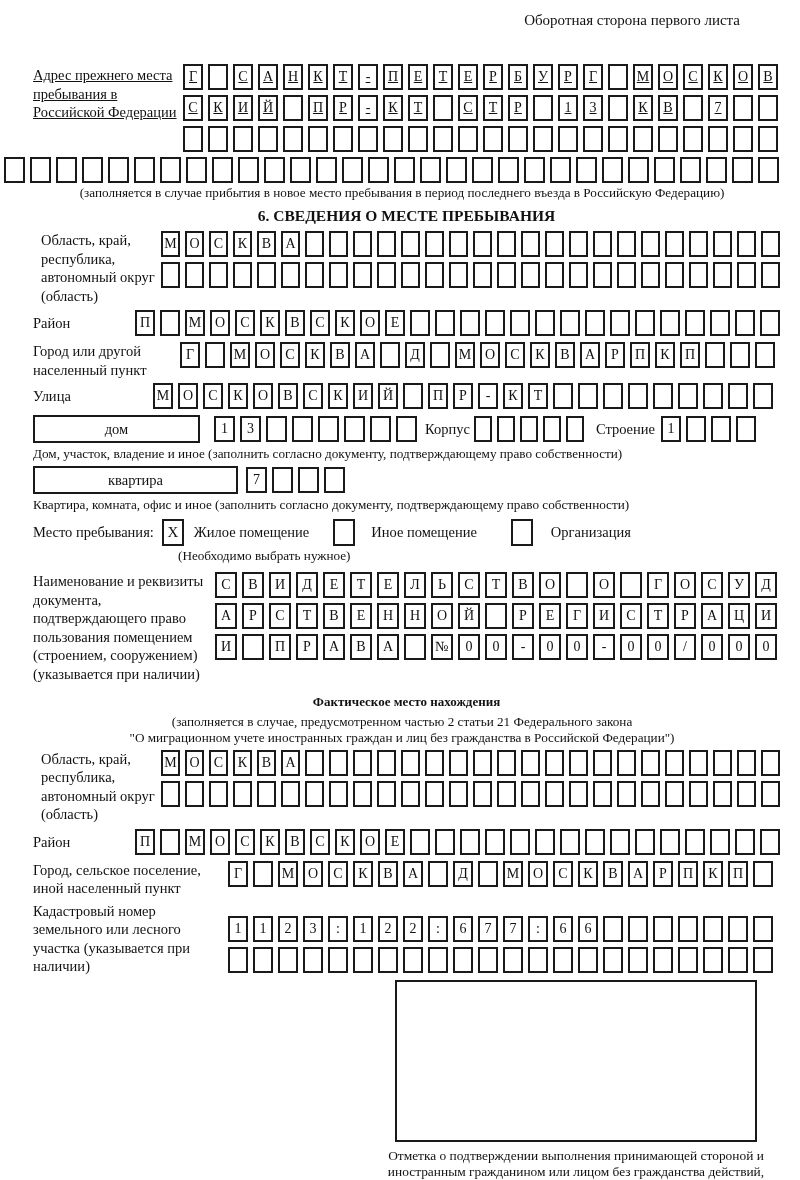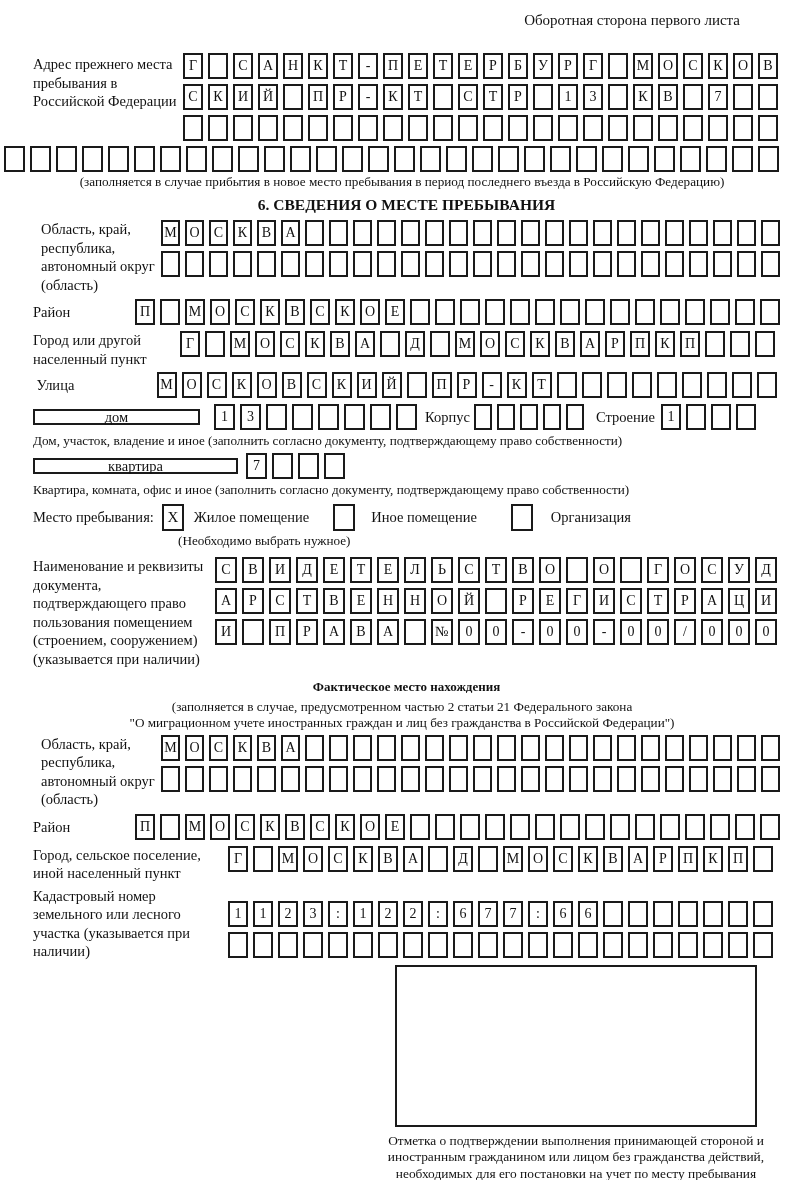--- a/index.html
+++ b/index.html
@@ -24,25 +24,25 @@
     font-size:14px; background:#fff;
   }
   .w18 .cell{ width:18px; } .w19 .cell{ width:19px; }
   .w21 .cell{ width:21px; } .w22 .cell{ width:22px; }
 
   .caption { font-size:13.2px; }
   .caption.center { text-align:center; margin-left:-29px; width:796px; }
 
   .sec-title { text-align:center; font-weight:bold; font-size:15.5px; margin:6px 0; }
 
-  .mb5{margin-bottom:5px;justify-content:flex-end;} .mb6{margin-bottom:6px;justify-content:center;} .mb4{margin-bottom:4px;}
+  .mb5{margin-bottom:5px;justify-content:flex-end;} .mb6{margin-bottom:6px;} .mb4{margin-bottom:4px;}
   .mb3{margin-bottom:3px;} .mb2{margin-bottom:2px;} .mb8{margin-bottom:8px;}
 
   .lbl-box {
-    flex:none; border:2px solid #1a1a1a; height:16px;
+    flex:none; border:2px solid #1a1a1a; height:28px;
     display:flex; align-items:center; justify-content:center; font-size:14.5px;
   }
   .inline-lbl { flex:none; padding-top:4px; font-size:14.5px; }
 
   .chk {
     flex:none; width:22px; height:27px; border:2px solid #1a1a1a;
     display:flex; align-items:center; justify-content:center; font-size:15px;
   }
 
   .stamp-wrap { margin-left:362px; width:362px; margin-top:4px; }
@@ -52,21 +52,21 @@
     font-size:13.4px; line-height:1.22; margin-top:6px;
   }
 </style>
 </head>
 <body>
 
 <div class="page">
 
   <div class="hdr">Оборотная сторона первого листа</div>
 
-  <div class="frow" style="margin-top:24px;">
+  <div class="frow" style="margin-top:35px;text-decoration:underline;">
     <div class="flabel" style="width:150px; padding-top:2px;">Адрес прежнего места пребывания в Российской Федерации</div>
     <div>
       <div class="cells">
           <span class="cell">Г</span>
           <span class="cell"></span>
           <span class="cell">С</span>
           <span class="cell">А</span>
           <span class="cell">Н</span>
           <span class="cell">К</span>
           <span class="cell">Т</span>

